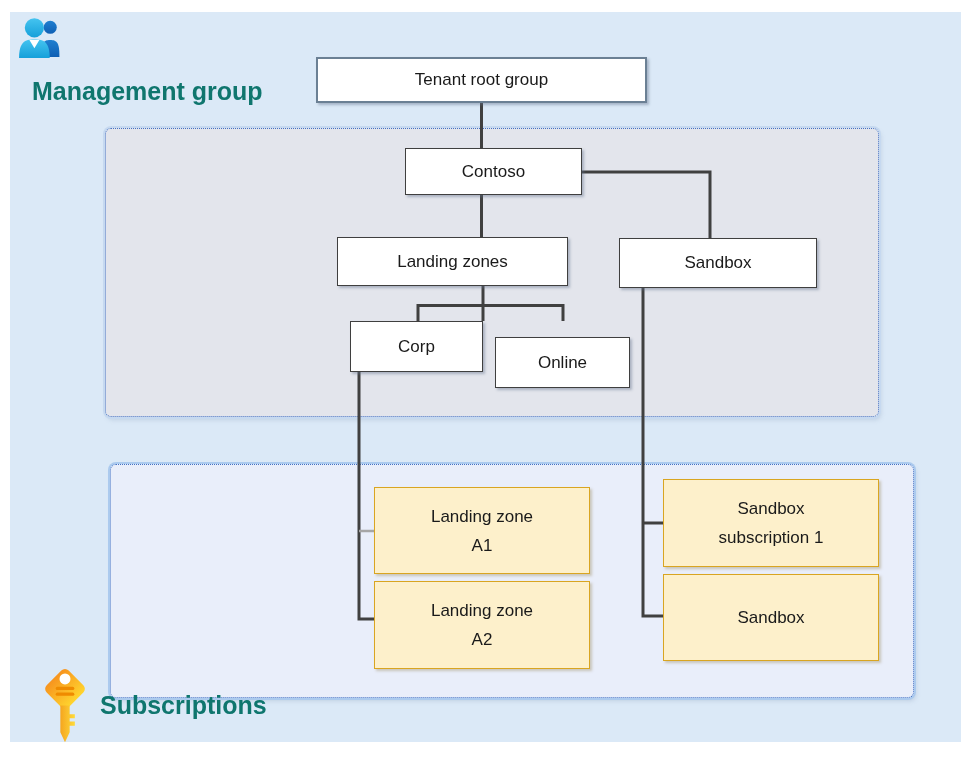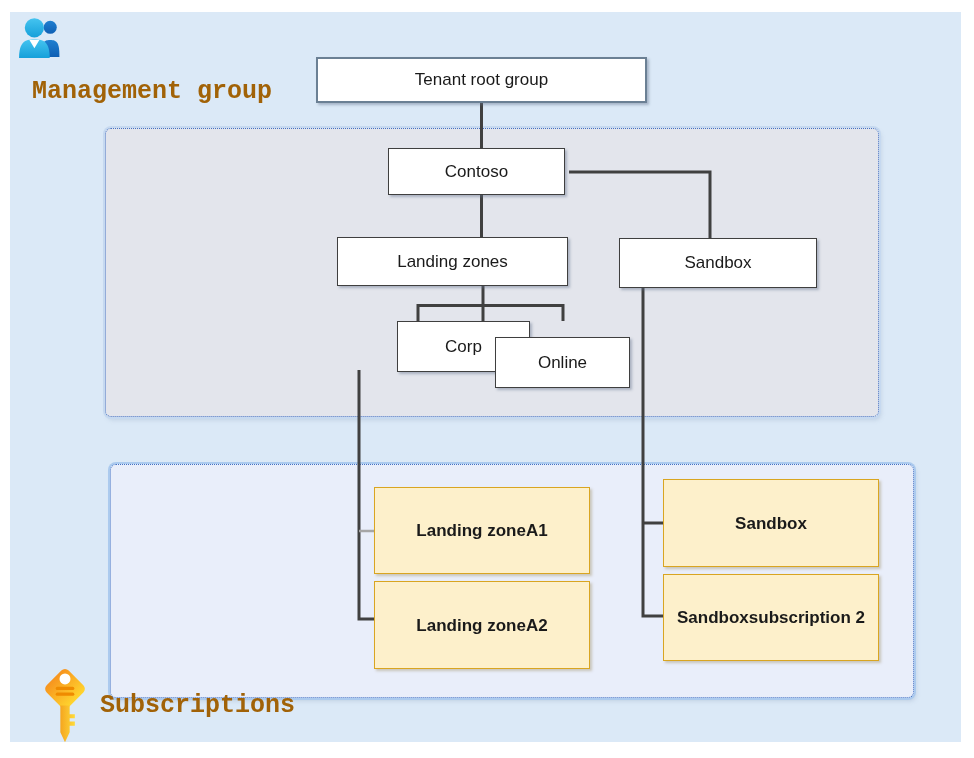--- a/index.html
+++ b/index.html
@@ -6,22 +6,22 @@
   body{
     width:974px;height:758px;position:relative;background:#ffffff;
     font-family:"Liberation Sans",sans-serif;color:#1a1a1a;overflow:hidden;
   }
   .canvas{
     position:absolute;left:10px;top:12px;width:951px;height:730px;
     background:#dbe9f7;
   }
   .abs{position:absolute;}
   .heading{
-    position:absolute;font-size:25px;font-weight:bold;color:#a16207;
-    letter-spacing:0px;white-space:nowrap;font-family:Liberation Mono, monospace;
+    position:absolute;font-size:25px;font-weight:bold;color:#0f766e;
+    letter-spacing:0px;white-space:nowrap;
   }
   .region{
     position:absolute;border-radius:6px;
   }
   .region-mg{
     left:95px;top:116px;width:772px;height:287px;
     background:#e3e5ec;
     border:1px dotted #4472c4;
     box-shadow:0 0 0 2px #c6d9f0, 2px 3px 4px rgba(140,160,190,0.35);
   }
@@ -35,23 +35,22 @@
   .node{
     position:absolute;background:#ffffff;border:1.6px solid #3f3f3f;
     display:flex;align-items:center;justify-content:center;
     font-size:17px;color:#1a1a1a;text-align:center;
     box-shadow:1.5px 1.5px 2.5px rgba(100,115,140,0.45);
     box-sizing:border-box;
   }
   .node-tenant{border:2px solid #6b8094;}
   .node-sub{
     background:#fdf0cb;border:1.6px solid #d9a521;
-    flex-direction:row;line-height:29px;
+    flex-direction:column;line-height:29px;
     box-shadow:1.5px 1.5px 2.5px rgba(140,120,70,0.35);
-    font-weight:bold;
   }
   .icon{position:absolute;}
 </style>
 </head>
 <body>
 
 <div class="canvas">
 
   <div class="region region-mg"></div>
   <div class="region region-sub"></div>
@@ -68,57 +67,57 @@
     <path d="M643 286 L643 616 L665 616"></path>
     <path d="M643 523 L665 523"></path>
   </g>
   <path d="M359 531 L376 531" fill="none" stroke="#a6a6a6" stroke-width="2.5"></path>
 </svg>
 
 <div class="node node-tenant abs" style="left:316px;top:57px;width:331px;height:46px;">
   <span>Tenant root group</span>
 </div>
 
-<div class="node abs" style="left:388px;top:148px;width:177px;height:47px;">
+<div class="node abs" style="left:405px;top:148px;width:177px;height:47px;">
   <span>Contoso</span>
 </div>
 
 <div class="node abs" style="left:337px;top:237px;width:231px;height:49px;">
   <span>Landing zones</span>
 </div>
 
 <div class="node abs" style="left:619px;top:238px;width:198px;height:50px;">
   <span>Sandbox</span>
 </div>
 
-<div class="node abs" style="left:350px;top:321px;width:133px;height:51px;margin-left:47px;">
+<div class="node abs" style="left:350px;top:321px;width:133px;height:51px;">
   <span>Corp</span>
 </div>
 
 <div class="node abs" style="left:495px;top:321px;width:135px;height:51px;margin-top:16px;">
   <span>Online</span>
 </div>
 
 <div class="node node-sub abs" style="left:374px;top:487px;width:216px;height:87px;">
   <span>Landing zone</span>
   <span>A1</span>
 </div>
 
 <div class="node node-sub abs" style="left:374px;top:581px;width:216px;height:88px;">
   <span>Landing zone</span>
   <span>A2</span>
 </div>
 
 <div class="node node-sub abs" style="left:663px;top:479px;width:216px;height:88px;">
   <span>Sandbox</span>
+  <span>subscription 1</span>
 </div>
 
 <div class="node node-sub abs" style="left:663px;top:574px;width:216px;height:87px;">
   <span>Sandbox</span>
-  <span>subscription 2</span>
 </div>
 
 <div class="icon" style="left:16px;top:16px;width:47px;height:43px;">
   <svg width="47" height="43" viewBox="0 0 46 42">
     <defs>
       <linearGradient id="pg1" x1="0" y1="0" x2="0" y2="1">
         <stop offset="0" stop-color="#45c4f0"></stop>
           <stop offset="1" stop-color="#15a0da"></stop>
       </linearGradient>
       <linearGradient id="pg2" x1="0" y1="0" x2="0" y2="1">

